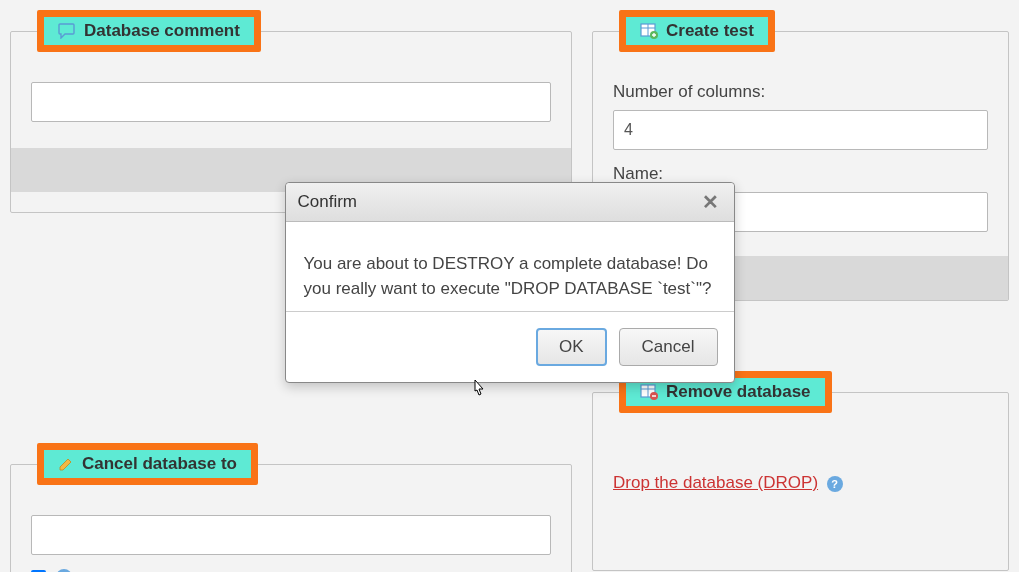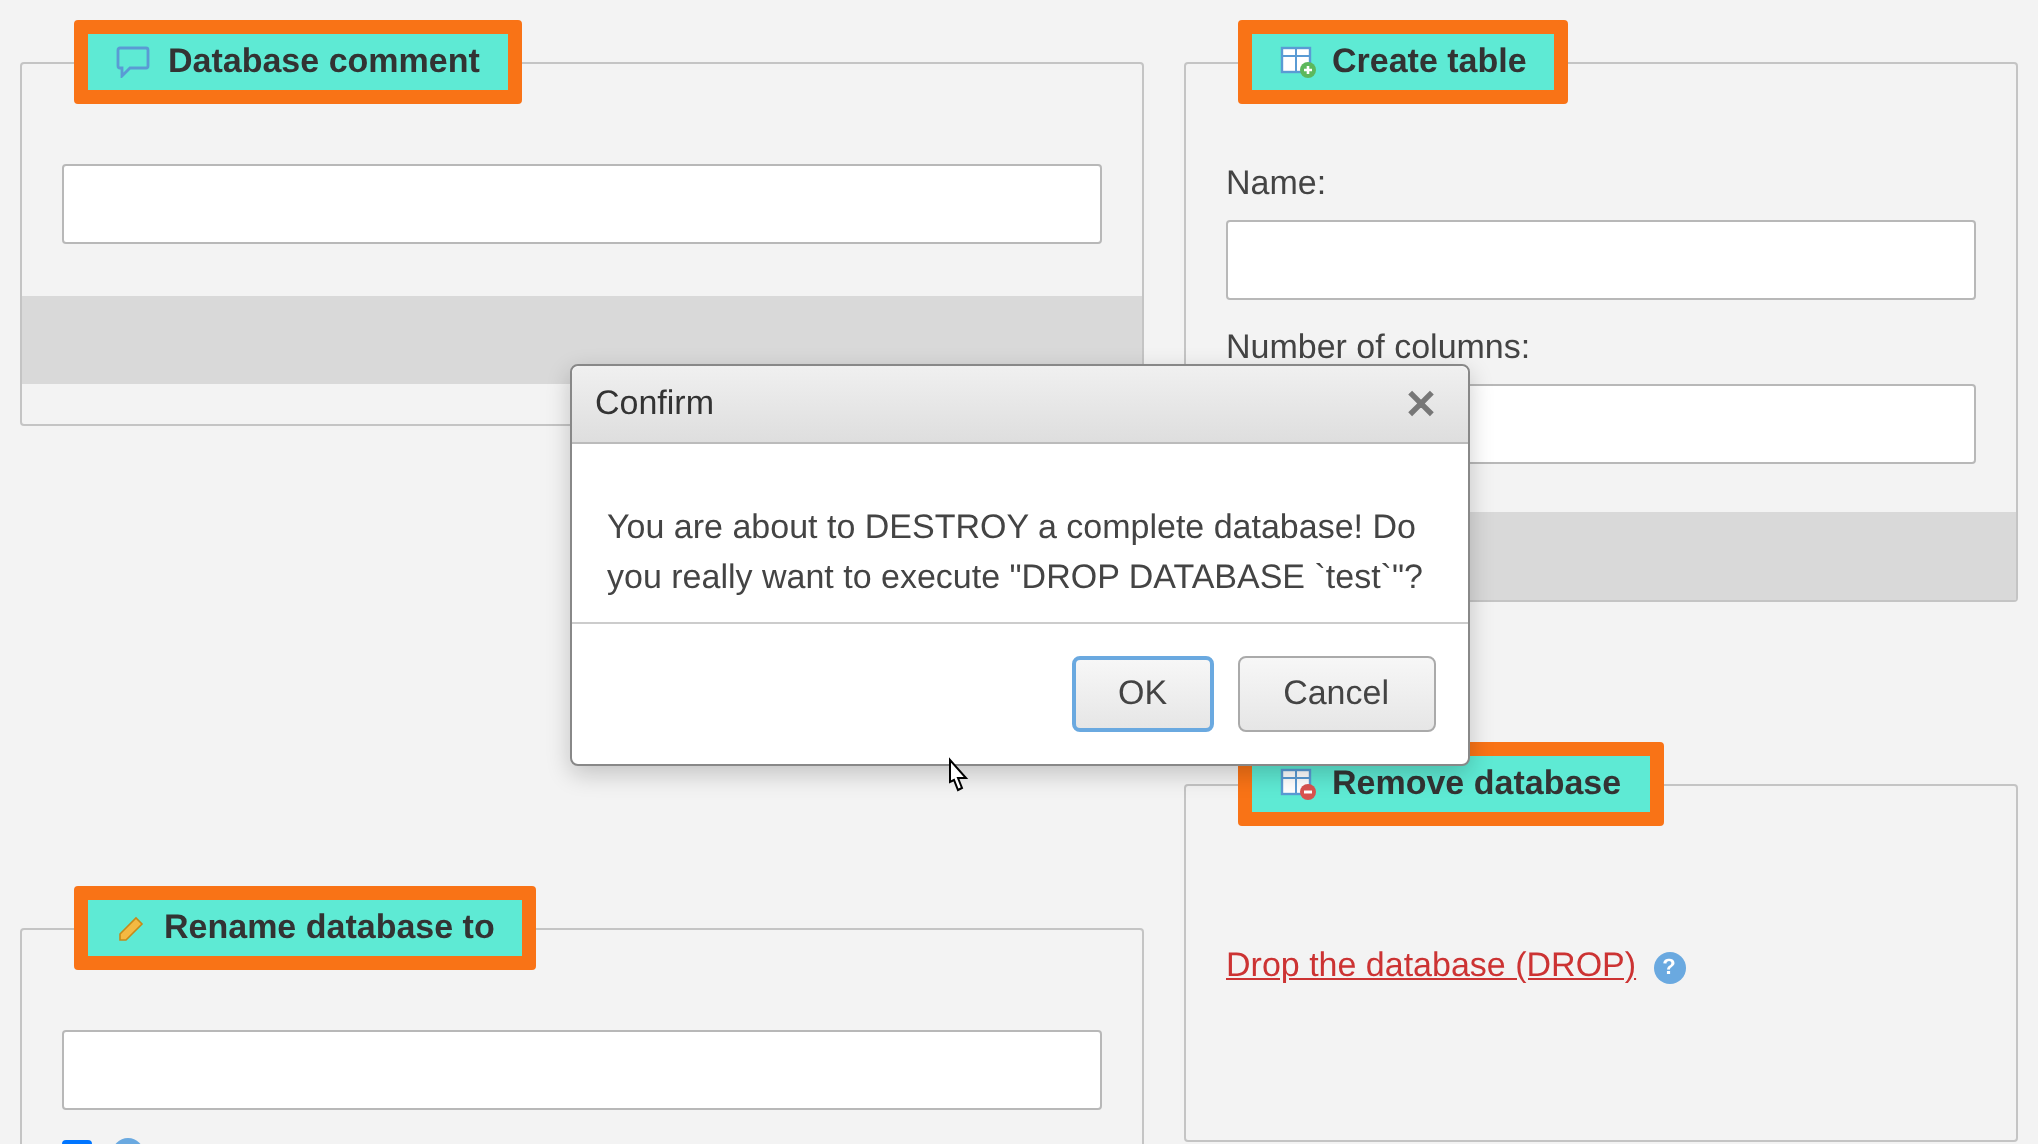--- a/index.html
+++ b/index.html
@@ -183,21 +183,21 @@
       <div class="strip"></div>
     </fieldset>
     <div style="height:190px"></div>
     <fieldset id="rename-box">
       <legend>
         <span class="icon">
           <svg width="16" height="16" viewBox="0 0 16 16">
               <path d="M2 11l8-8 3 3-8 8H2v-3z" fill="#f4b942" stroke="#c48a1b" stroke-width="0.8"></path>
             </svg>
         </span>
-        <span>Rename database to</span>
+        <span>Cancel database to</span>
       </legend>
       <input class="text-input" type="text" value="" style="">
       <div class="check-row">
         <input type="checkbox" checked="" style="">
         <span class="help-icon">?</span>
       </div>
     </fieldset>
   </div>
 
   <div class="col">
@@ -205,29 +205,29 @@
       <legend>
         <span class="icon">
           <svg width="18" height="16" viewBox="0 0 18 16">
               <rect x="1" y="1" width="14" height="12" fill="#fff" stroke="#5a9bd4" stroke-width="1.2"></rect>
               <line x1="1" y1="5" x2="15" y2="5" stroke="#5a9bd4"></line>
               <line x1="8" y1="1" x2="8" y2="13" stroke="#5a9bd4"></line>
               <circle cx="14" cy="12" r="4" fill="#5cb85c"></circle>
               <path d="M14 10v4M12 12h4" stroke="#fff" stroke-width="1.3"></path>
             </svg>
         </span>
-        <span>Create table</span>
-      </legend>
+        <span>Create test</span>
+      </legend>
+      <div class="form-row">
+        <label>Number of columns:</label>
+        <input class="text-input" type="text" value="4" style="">
+      </div>
       <div class="form-row">
         <label>Name:</label>
         <input class="text-input" type="text" value="" style="">
-      </div>
-      <div class="form-row">
-        <label>Number of columns:</label>
-        <input class="text-input" type="text" value="4" style="">
       </div>
       <div class="strip"></div>
     </fieldset>
     <div style="height:30px"></div>
     <fieldset id="remove-box">
       <legend>
         <span class="icon">
           <svg width="18" height="16" viewBox="0 0 18 16">
               <rect x="1" y="1" width="14" height="12" fill="#fff" stroke="#5a9bd4" stroke-width="1.2"></rect>
               <line x1="1" y1="5" x2="15" y2="5" stroke="#5a9bd4"></line>

